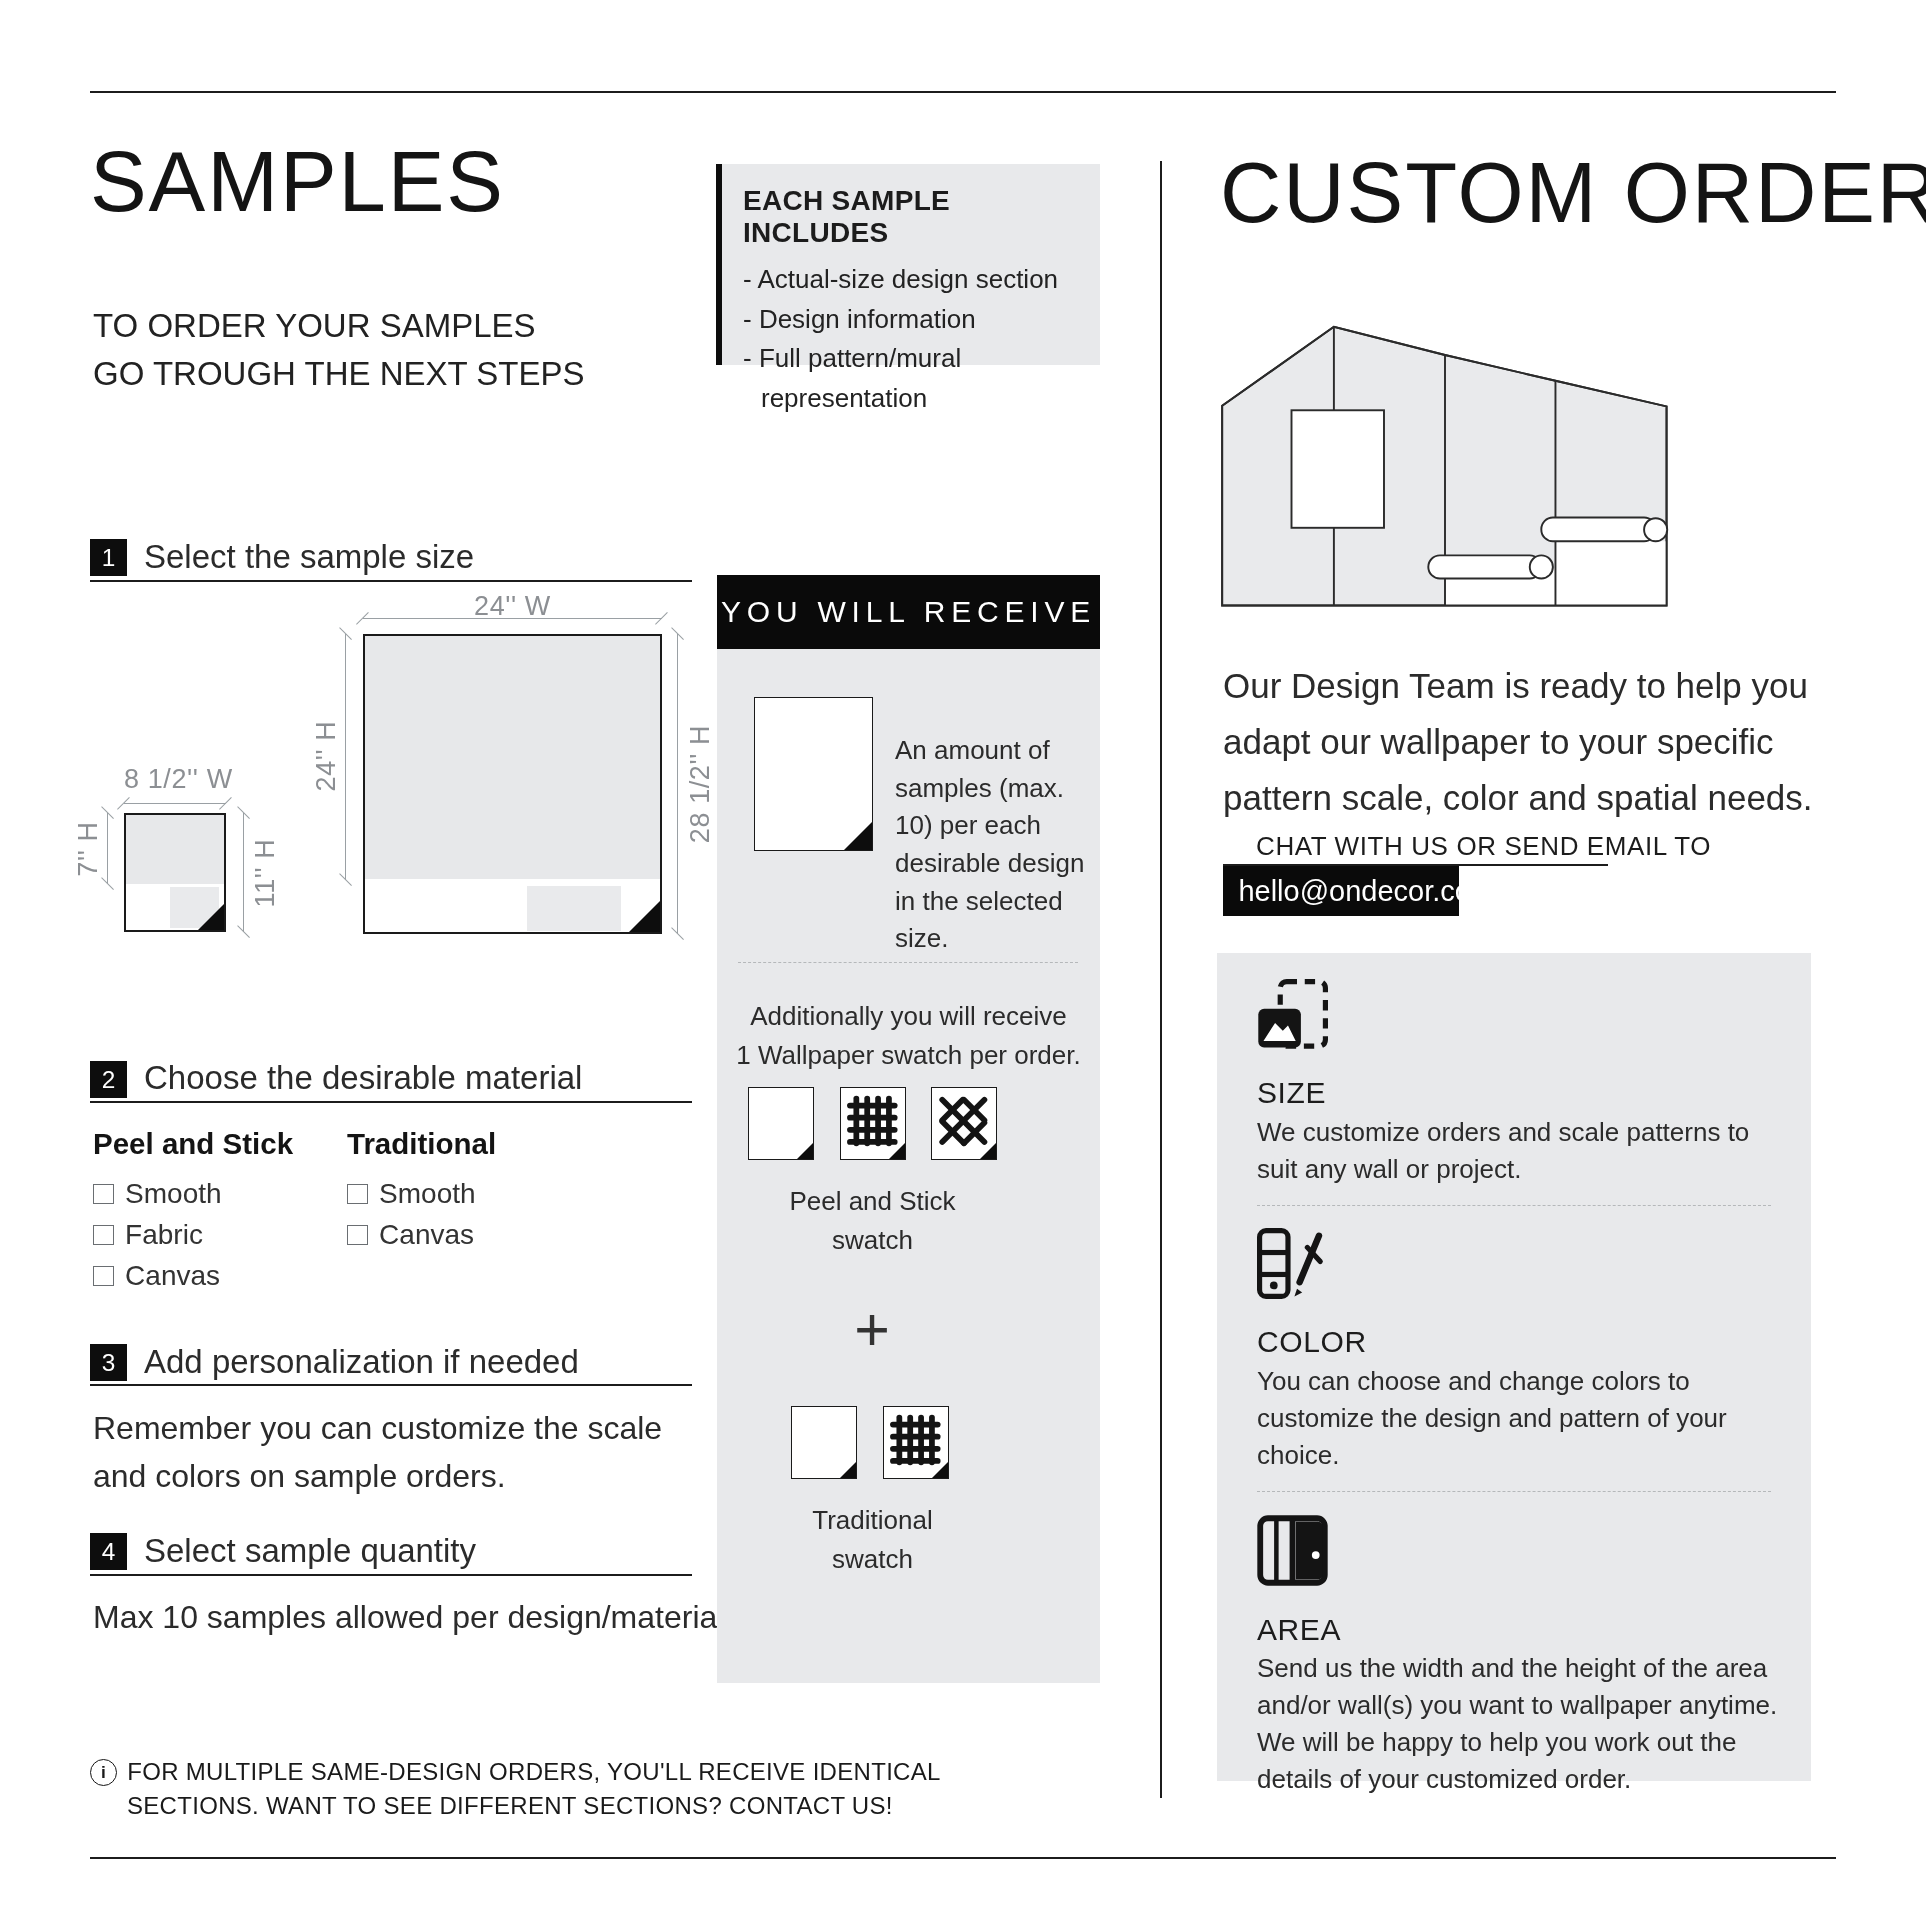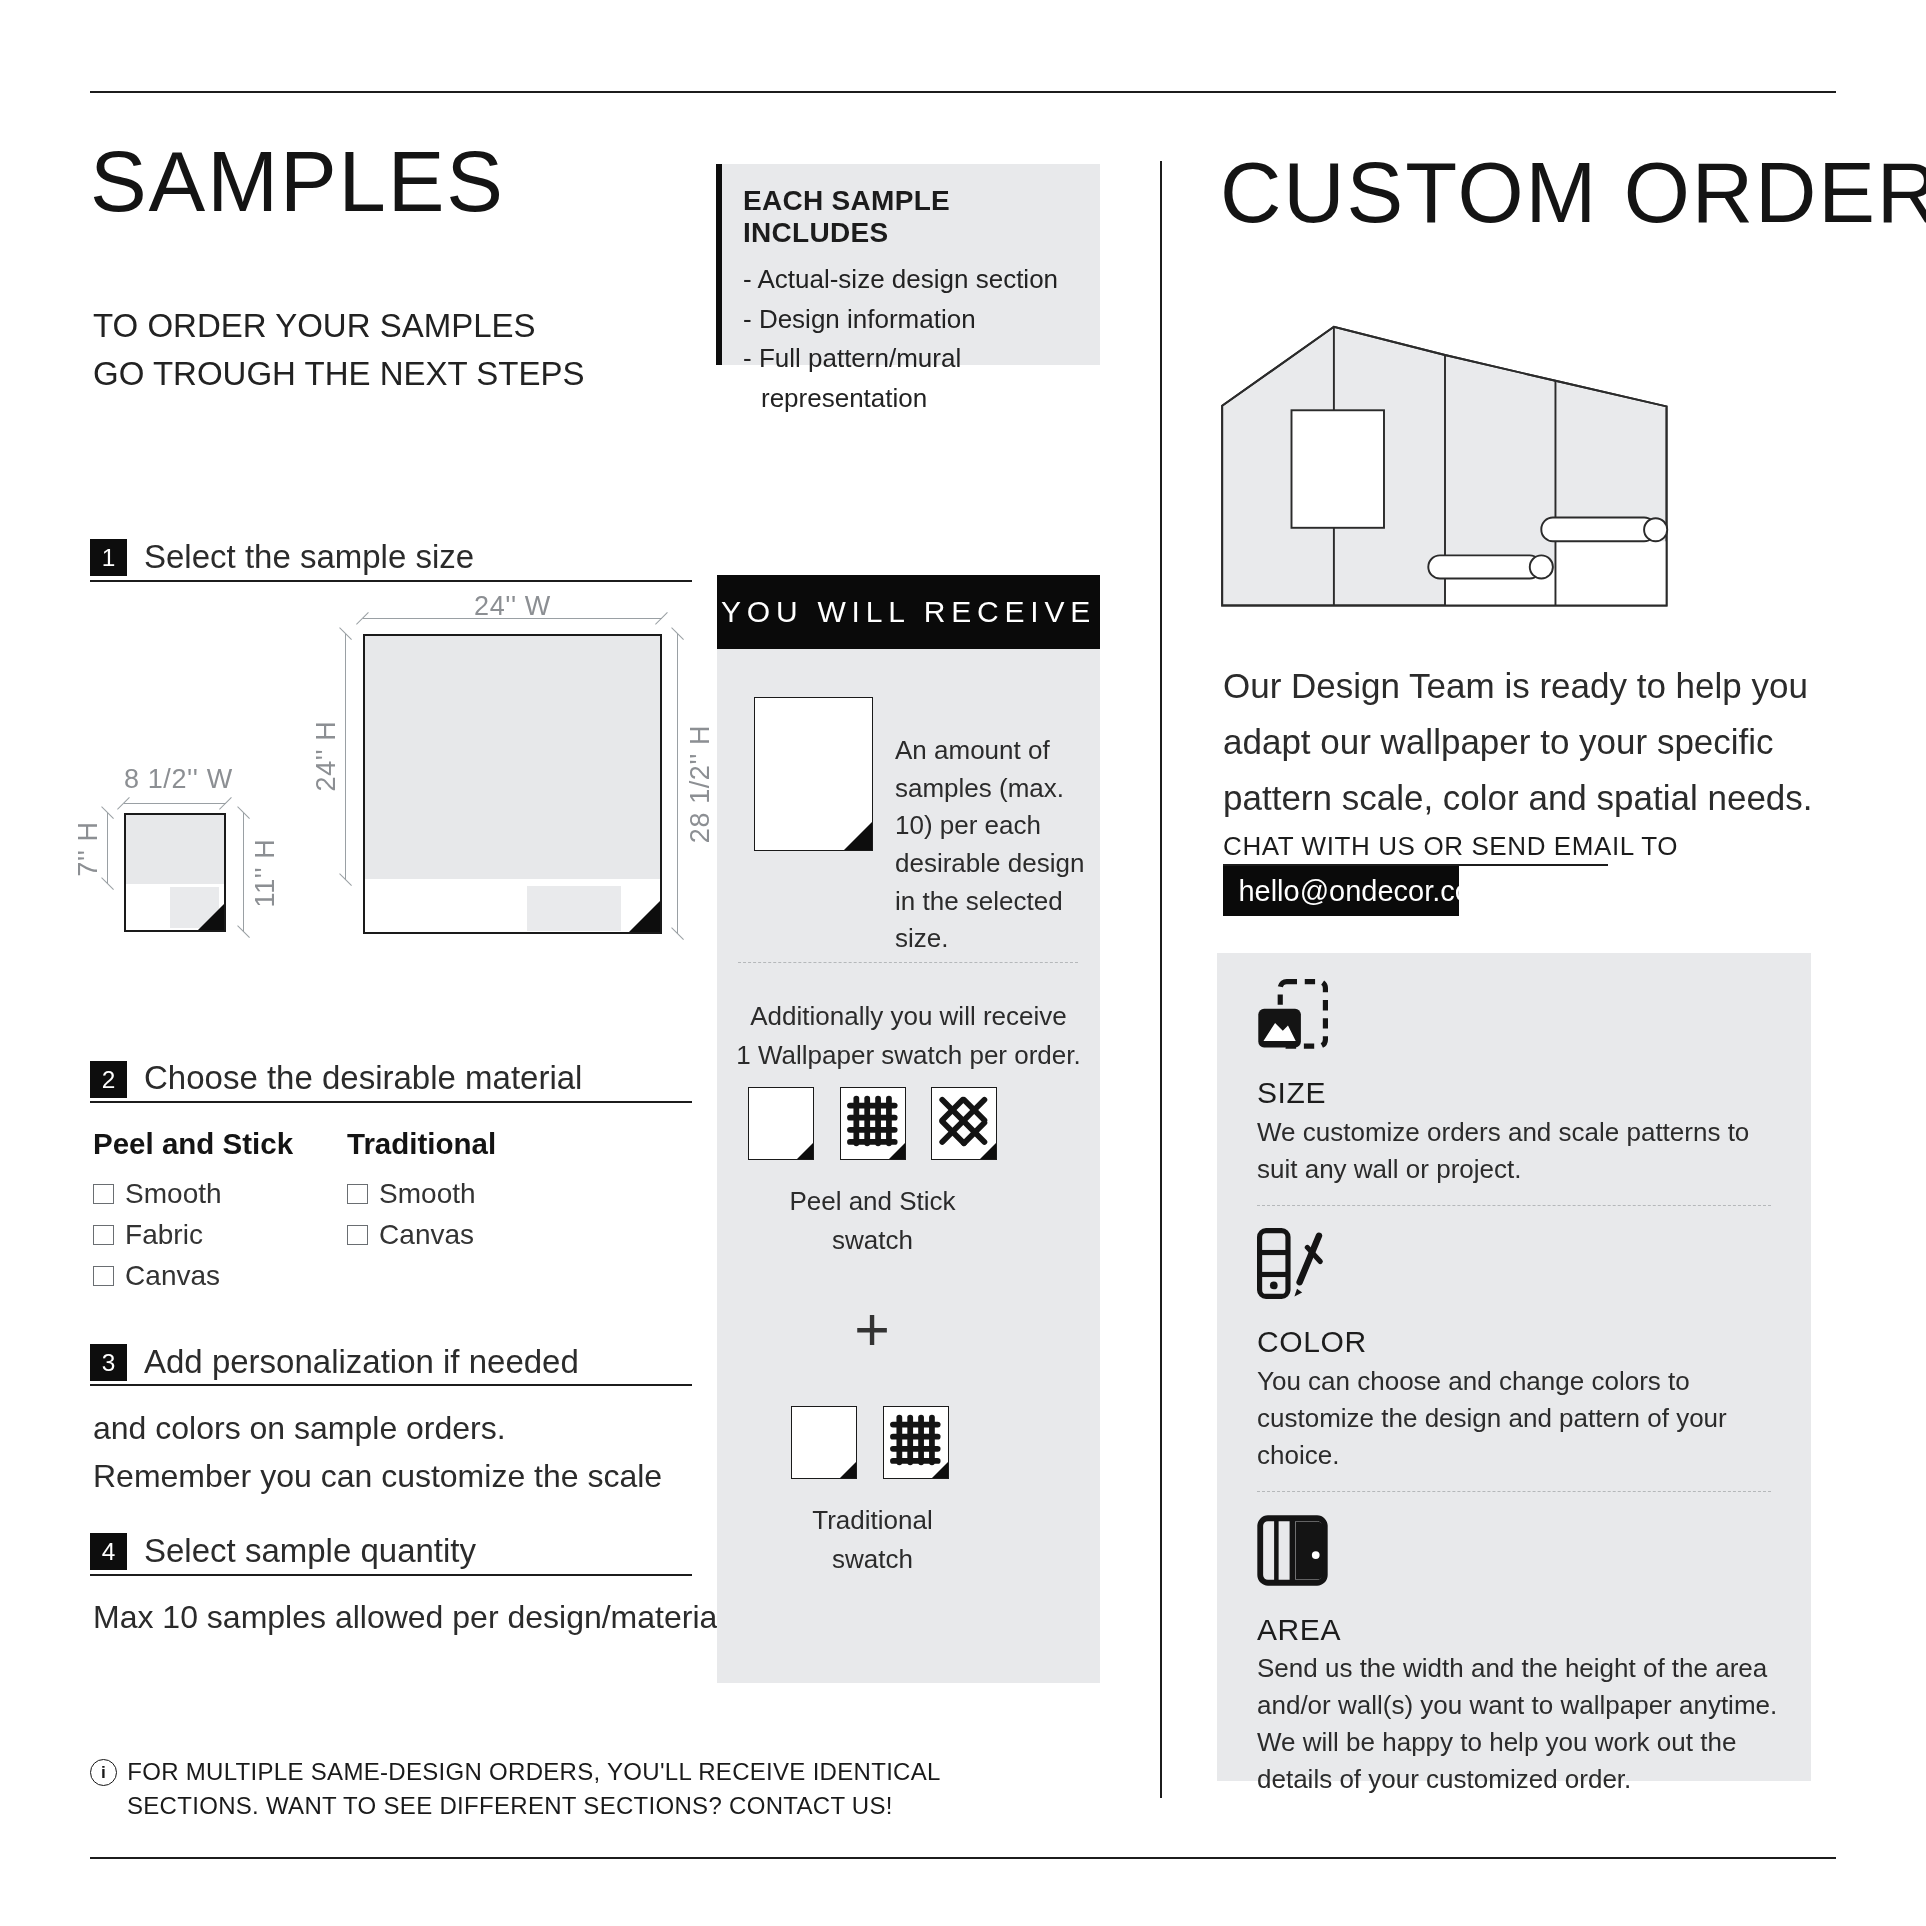--- a/index.html
+++ b/index.html
@@ -125,22 +125,22 @@
   <div class="opt">
       <span class="cbox"></span>
       <span>Canvas</span>
     </div>
 </div>
 
 <div class="abs badge" style="left:90px;top:1344px;">3</div>
 <div class="abs stepheading" style="left:144px;top:1343px;">Add personalization if needed</div>
 <div class="abs steprule" style="left:90px;top:1384px;width:602px;"></div>
 <div class="abs" style="left:93px;top:1404px;">
+  <div class="bodytext">Remember you can customize the scale</div>
   <div class="bodytext">and colors on sample orders.</div>
-  <div class="bodytext">Remember you can customize the scale</div>
 </div>
 
 <div class="abs badge" style="left:90px;top:1533px;">4</div>
 <div class="abs stepheading" style="left:144px;top:1532px;">Select sample quantity</div>
 <div class="abs steprule" style="left:90px;top:1574px;width:602px;"></div>
 <div class="abs bodytext" style="left:93px;top:1593px;">Max 10 samples allowed per design/material.</div>
 
 <div class="abs" style="left:90px;top:1758px;">
   <div class="note" style="display:flex;align-items:center;">
     <span class="icircle">i</span>
@@ -246,21 +246,21 @@
     <circle cx="683" cy="325" r="18" fill="#ffffff" stroke="#2b2b2b" stroke-width="3"></circle>
   </g>
   <g>
     <rect x="329" y="365" width="176" height="36" rx="18" fill="#ffffff" stroke="#2b2b2b" stroke-width="3"></rect>
     <circle cx="505" cy="383" r="18" fill="#ffffff" stroke="#2b2b2b" stroke-width="3"></circle>
   </g>
 </svg>
 
 <div class="abs custom-intro" style="left:1223px;top:658px;width:607px;">Our Design Team is ready to help you adapt our wallpaper to your specific pattern scale, color and spatial needs.</div>
 
-<div class="abs chat" style="left:1223px;top:831px;text-align:center;">CHAT WITH US OR SEND EMAIL TO</div>
+<div class="abs chat" style="left:1256px;top:831px;text-align:center;">CHAT WITH US OR SEND EMAIL TO</div>
 <div class="abs rule" style="left:1223px;top:864px;width:385px;height:1.9px;"></div>
 <div class="abs emailbadge" style="left:1223px;top:866px;width:236px;height:50px;">hello@ondecor.com</div>
 
 <div class="abs graybox" style="left:1217px;top:953px;width:594px;height:828px;">
 
   <svg class="abs" style="left:40px;top:26px;" width="71" height="71" viewBox="0 0 110 110">
     <rect x="36" y="4" width="70" height="100" rx="10" fill="none" stroke="#141414" stroke-width="8" stroke-dasharray="16 12"></rect>
     <rect x="2" y="46" width="66" height="60" rx="9" fill="#141414"></rect>
     <polygon points="10,96 28,68 40,80 48,72 60,96" fill="#ffffff"></polygon>
   </svg>

